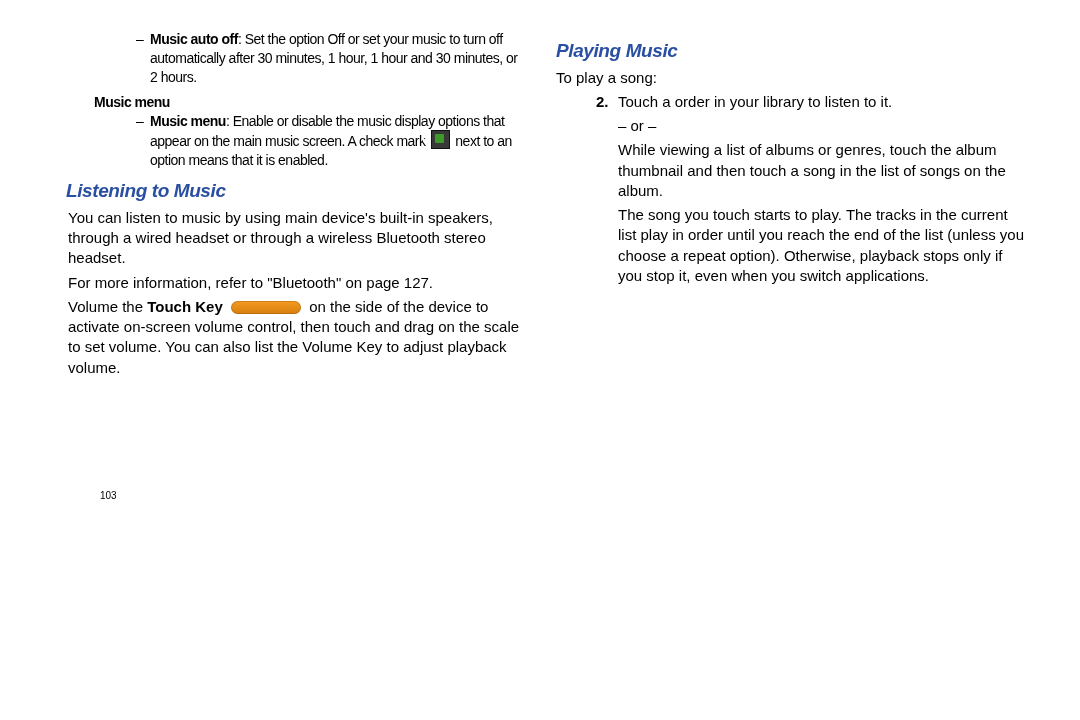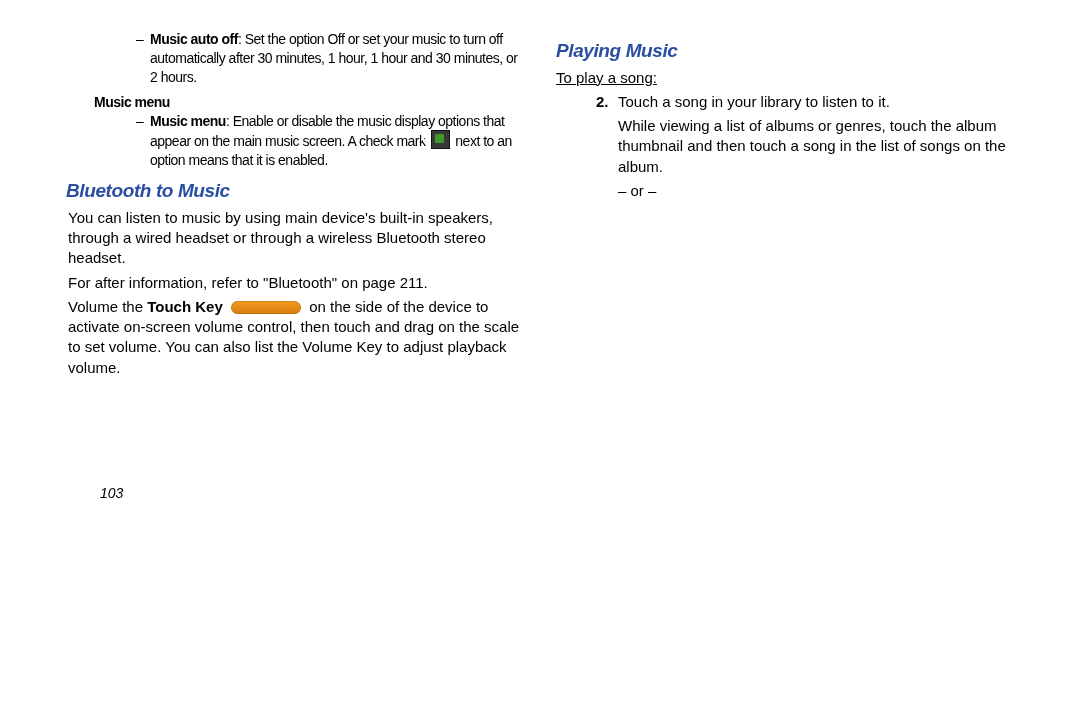--- a/index.html
+++ b/index.html
@@ -146,22 +146,21 @@
     box-shadow: inset 0 0 0 1px rgba(0,0,0,.15);
     margin: 0 4px;
   }
 
   .arrow { font-size: 17px; vertical-align: -1px; }
 
   .page-num {
     position: absolute;
     left: 100px;
     bottom: 36px;
-    font-size: 14px;
-    font-style: italic;
+    font-size: 10px;
   }
 
   .ref { font-family: Arial, sans-serif; }
 </style>
 </head>
 <body>
 
 <div class="page">
 
   <div class="col left">
@@ -169,50 +168,51 @@
     <div class="dash-item condensed">
       <span class="dash">–</span><b>Music auto off</b><span>: Set the option Off or set your music to turn off automatically after 30 minutes, 1 hour, 1 hour and 30 minutes, or 2 hours.</span>
     </div>
 
     <div class="h3 condensed">Music menu</div>
 
     <div class="dash-item condensed">
       <span class="dash">–</span><b>Music menu</b><span>: Enable or disable the music display options that appear on the main music screen. A check mark </span><span class="icon-checkbox"></span><span> next to an option means that it is enabled.</span>
     </div>
 
-    <div class="h2" style="margin-left:14px;">Bluetooth to Music</div>
+    <div class="h2" style="margin-left:14px;">Listening to Music</div>
 
     <div class="p">You can listen to music by using main device's built-in speakers, through a wired headset or through a wireless Bluetooth stereo headset.</div>
 
     <div class="p">
-      <span>For after information, refer to </span><span class="ref">"Bluetooth"</span><span> on page 211.</span>
+      <span>For more information, refer to </span><span class="ref">"Bluetooth"</span><span> on page 127.</span>
     </div>
 
     <div class="p">
       <span>Volume the </span><b>Touch Key</b>
       <span class="icon-volume"></span>
       <span> on the side of the device to activate on-screen volume control, then touch and drag on the scale to set volume. You can also list the Volume Key to adjust playback volume.</span>
     </div>
 
   </div>
 
   <div class="col right">
 
     <div class="h2">Playing Music</div>
 
-    <div class="p" style="margin-left:0;text-decoration:underline;">To play a song:</div>
+    <div class="p" style="margin-left:0;">To play a song:</div>
 
     <div class="ol">
 
       <div class="ol-item">
-        <span class="ol-num">2.</span><span class="ol-body">Touch a song in your library to listen to it.</span>
+        <span class="ol-num">2.</span><span class="ol-body">Touch a order in your library to listen to it.</span>
       </div>
     </div>
 
+    <div class="ol-cont">– or –</div>
+
     <div class="ol-cont">While viewing a list of albums or genres, touch the album thumbnail and then touch a song in the list of songs on the album.</div>
 
-    <div class="ol-cont">– or –</div>
-
+    <div class="ol-cont">The song you touch starts to play. The tracks in the current list play in order until you reach the end of the list (unless you choose a repeat option). Otherwise, playback stops only if you stop it, even when you switch applications.</div>
 
   </div>
 
   <div class="page-num">103</div>
 </div>
 
 </body></html>

